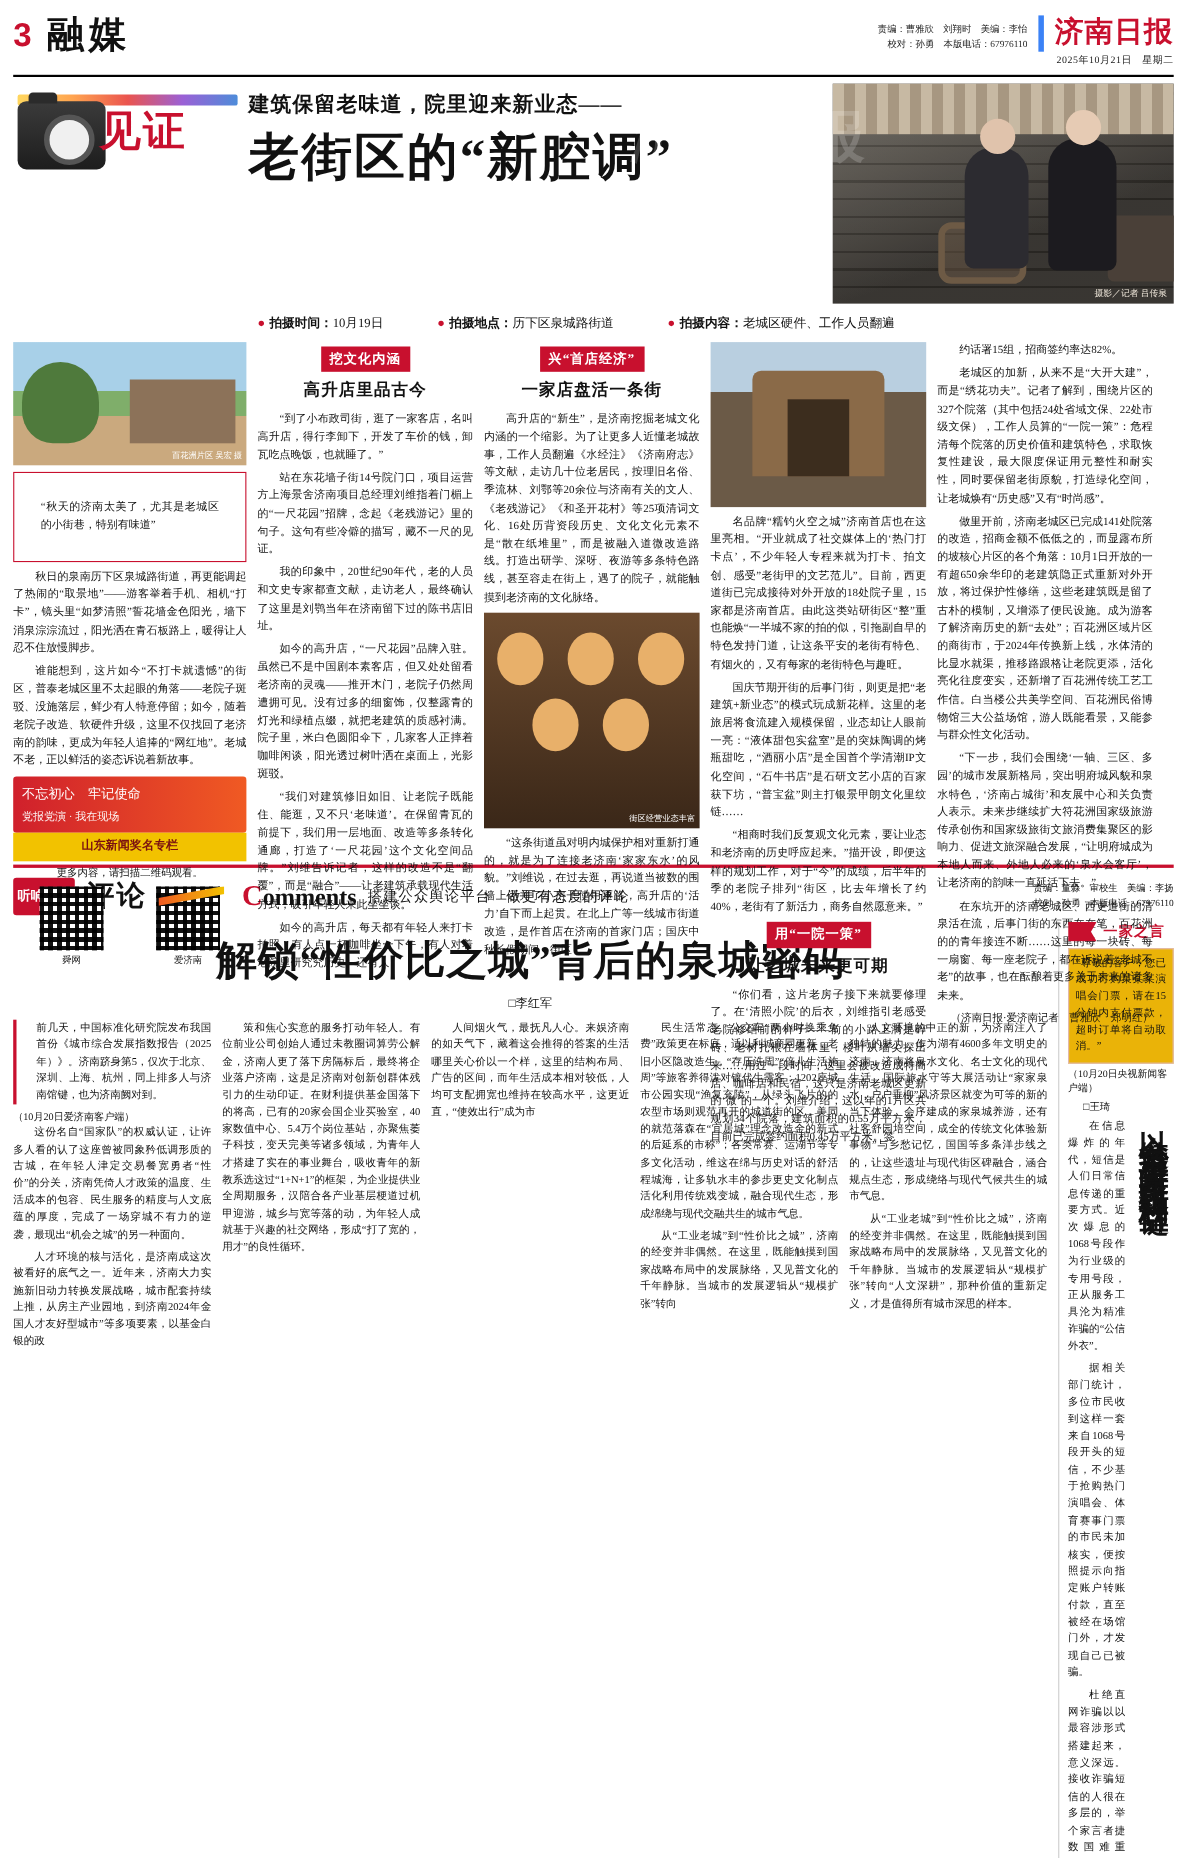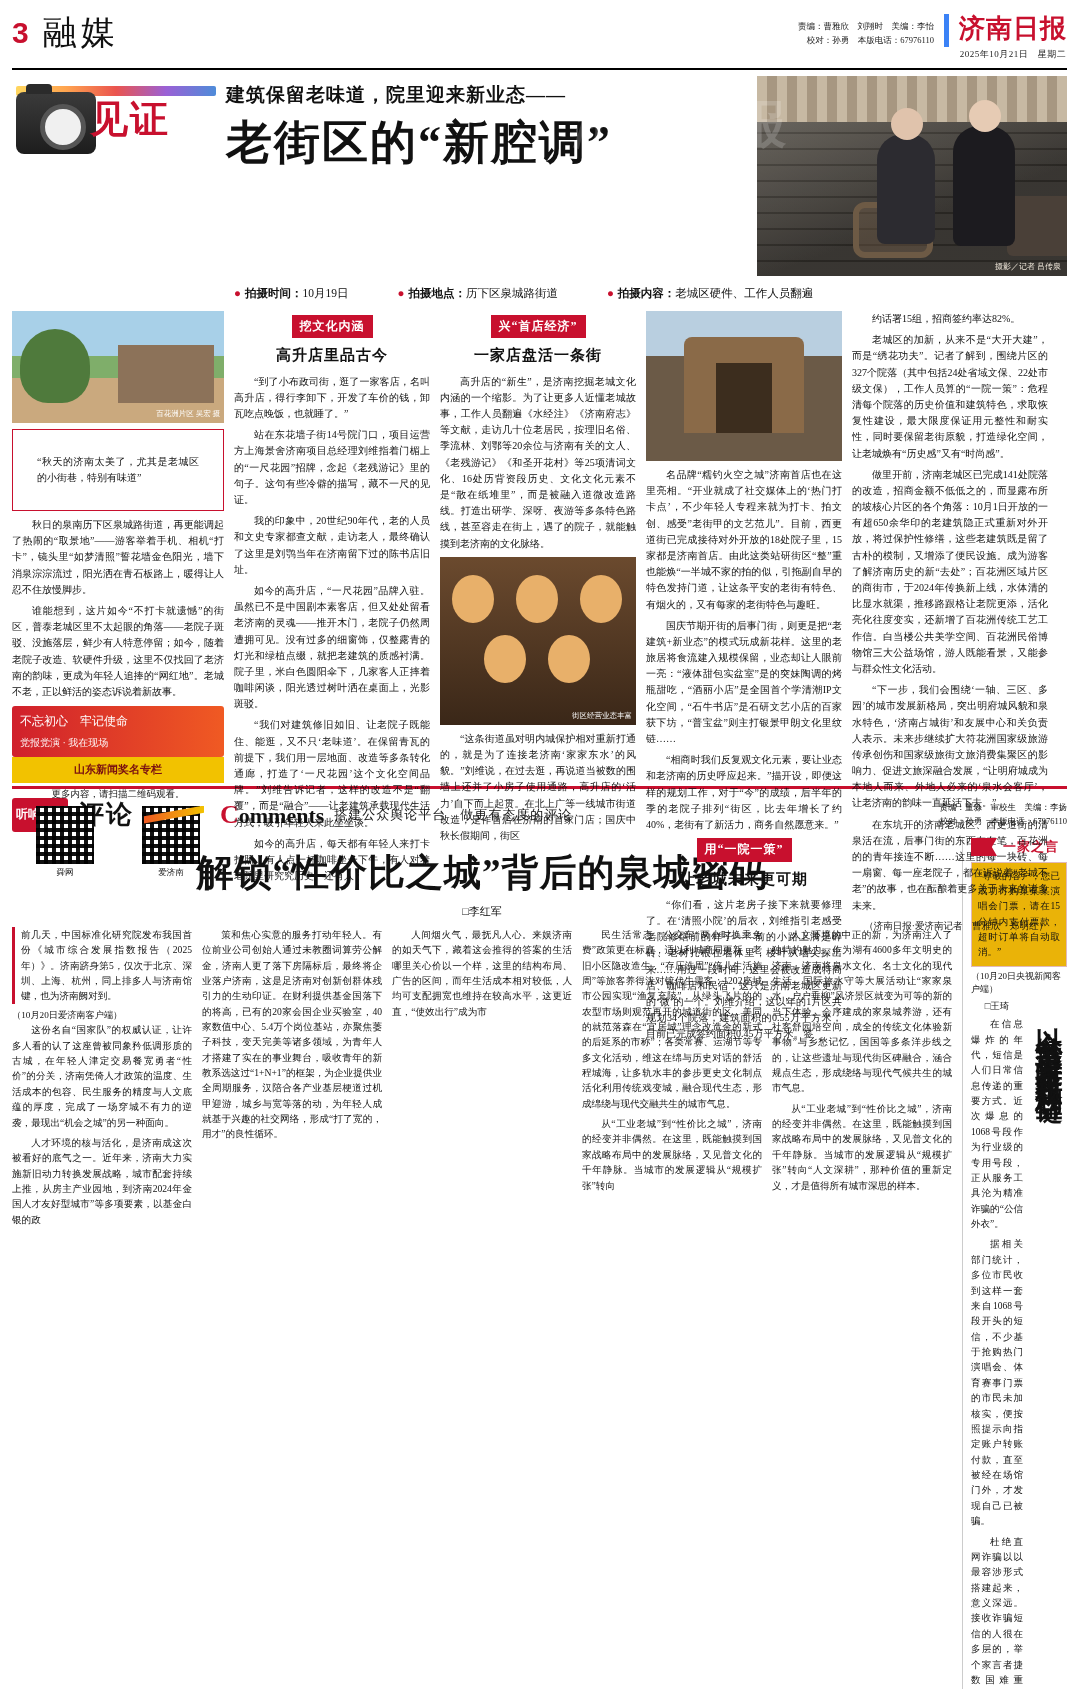--- a/index.html
+++ b/index.html
@@ -11,25 +11,25 @@
     font-family: "Liberation Serif", "DejaVu Serif", serif;
     color: #111;
     overflow: hidden;
     position: relative;
   }
   .page { position: relative; width: 1079px; height: 1689px; padding: 0 12px; }
 
   
   .masthead { display: flex; align-items: flex-start; height: 70px; padding-top: 14px; border-bottom: 2px solid #000; }
   .page-num { font-size: 30px; font-weight: bold; color: #c8102e; font-family: "Liberation Sans", sans-serif; margin-right: 14px; line-height: 1; padding-top: 4px; }
-  .section-title { font-size: 34px; font-weight: normal; letter-spacing: 4px; line-height: 1; padding-top: 2px; }
+  .section-title { font-size: 34px; font-weight: bold; letter-spacing: 4px; line-height: 1; padding-top: 2px; }
   .mast-spacer { flex: 1; }
   .mast-credits { font-size: 8.5px; line-height: 1.6; text-align: right; color: #222; border-right: 5px solid #3b82f6; padding-right: 10px; margin-right: 10px; padding-top: 6px; }
   .mast-credits .row { white-space: nowrap; }
-  .mast-logo { text-align: center; padding-top: 2px; }
+  .mast-logo { text-align: right; padding-top: 2px; }
   .mast-logo .logo-text { font-size: 26px; font-weight: bold; color: #c8102e; letter-spacing: 1px; line-height: 1; }
   .mast-logo .logo-date { font-size: 9px; color: #222; margin-top: 6px; letter-spacing: .5px; }
 
   
   .feature { position: relative; margin-top: 6px; height: 700px; }
   .feature-hero { position: relative; height: 200px; display: flex; }
   .hero-left { width: 210px; position: relative; }
   .camera-badge { position: absolute; left: 4px; top: 10px; width: 200px; height: 86px; }
   .camera-icon { position: absolute; left: 0; top: 6px; width: 80px; height: 62px; background: linear-gradient(180deg,#3b3b3b,#1d1d1d); border-radius: 8px; }
   .camera-icon:before { content: ""; position: absolute; left: 24px; top: 12px; width: 36px; height: 36px; border-radius: 50%; background: #f0f0f0; border: 5px solid #555; }
@@ -68,21 +68,21 @@
   .fcol-2 { width: 196px; }
   .fcol-3 { width: 196px; }
   .fcol-4 { width: 196px; }
   .fcol-5 { width: 196px; }
 
   .photo { background: linear-gradient(160deg,#8fb6d6,#4b7ea8); position: relative; overflow: hidden; margin-bottom: 6px; }
   .photo .cap { position: absolute; right: 4px; bottom: 3px; font-size: 7.5px; color: #fff; }
   .photo.street { height: 112px; background: linear-gradient(180deg,#a8d0e8 0 40%, #7fae6a 40% 60%, #caa97e 60% 100%); font-family: Liberation Serif, serif; }
   .photo.street:before { content:""; position:absolute; left:8px; top:18px; width:70px; height:74px; background:#4f7a3c; border-radius:50% 50% 40% 40%; }
   .photo.street:after { content:""; position:absolute; right:10px; top:34px; width:96px; height:58px; background:#8c7259; }
-  .photo.interior { height: 168px; background: linear-gradient(180deg,#6b4a2e,#3a2718); }
+  .photo.interior { height: 196px; background: linear-gradient(180deg,#6b4a2e,#3a2718); }
   .photo.interior:before { content:""; position:absolute; left:12px; top:18px; width:42px; height:48px; border-radius:50%; background:#e8b06a; box-shadow: 64px 0 #e8b06a, 128px 0 #e8b06a, 32px 60px #e8b06a, 96px 60px #e8b06a;}
   .photo.gate { height: 150px; background: linear-gradient(180deg,#b9cfe0 0 30%,#6b5a47 30% 100%); }
   .photo.gate:before { content:""; position:absolute; left:50%; top:26px; transform:translateX(-50%); width:120px; height:96px; background:#8a6a48; border-radius:8px 8px 0 0; }
   .photo.gate:after { content:""; position:absolute; left:50%; top:52px; transform:translateX(-50%); width:56px; height:70px; background:#3c2d1e; }
 
   .quote-box { border: 1px solid #c8102e; padding: 24px; font-size: 10px; line-height: 1.6; margin-bottom: 6px; text-align: justify; }
 
   .redbar { background: linear-gradient(90deg,#d0202c,#f05a23); color:#fff; font-size: 12px; padding: 6px 8px; margin-top: 6px; border-radius: 3px; }
   .redbar .l2 { font-size: 10px; opacity: .95; margin-top: 3px;}
   .yellowbar { background: #f2c200; color:#7a1010; font-size: 11px; text-align:center; padding: 4px; font-weight:bold; }
@@ -105,21 +105,21 @@
   .cm-credits { margin-left: auto; font-size: 8.5px; text-align: right; line-height: 1.6; }
 
   
   .editorial { display: flex; gap: 10px; margin-top: 6px; }
   .edit-main { flex: 1; }
   .edit-title { font-size: 37px; font-weight: bold; text-align: center; letter-spacing: 1px; margin: 10px 0 6px; }
   .edit-byline { font-size: 11px; text-align: center; margin-bottom: 8px; }
   .edit-cols { display: flex; gap: 10px; }
   .ecol { width: 180px; font-size: 9.6px; line-height: 1.6; text-align: justify; }
   .ecol p { margin: 0 0 5px; text-indent: 2em; }
-  .lead-box { border-left: 3px solid #c8102e; padding-left: 6px; font-size: 9.6px; line-height:1.6; text-align: justify;}
+  .lead-box { border-left: 3px solid #c8102e; padding-left: 18px; font-size: 9.6px; line-height:1.6; text-align: justify;}
   .src-line { font-size: 9.2px; margin-top: 4px; }
 
   .right-rail { width: 196px; border-left: 1px solid #ccc; padding-left: 8px; }
   .rail-badge { display:flex; align-items:center; gap:6px; }
   .rail-flag { width: 26px; height: 18px; background:#c8102e; clip-path: polygon(0 0,100% 0,80% 50%,100% 100%,0 100%); }
   .rail-badge-text { font-size: 13px; font-weight: bold; color:#c8102e; letter-spacing:1px;}
   .rail-quote { border: 1px solid #e0b9b9; background:#eab308; font-size: 9.5px; line-height:1.6; padding:6px; margin-top:6px; text-align: justify;}
   .rail-src { font-size: 9px; margin-top: 3px; }
   .vert-title { writing-mode: vertical-rl; font-size: 27px; font-weight: bold; letter-spacing: 5px; height: 520px; margin: 10px auto 0; }
   .rail-body { font-size: 9.5px; line-height: 1.62; text-align: justify; }

